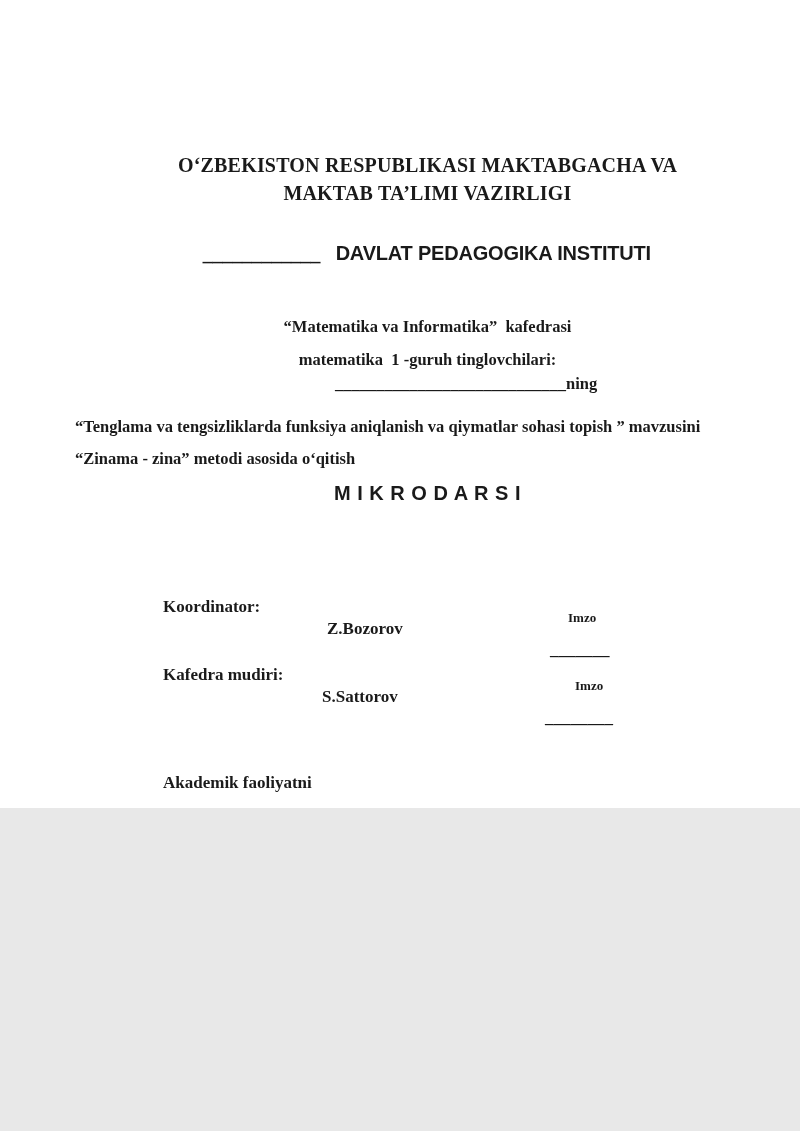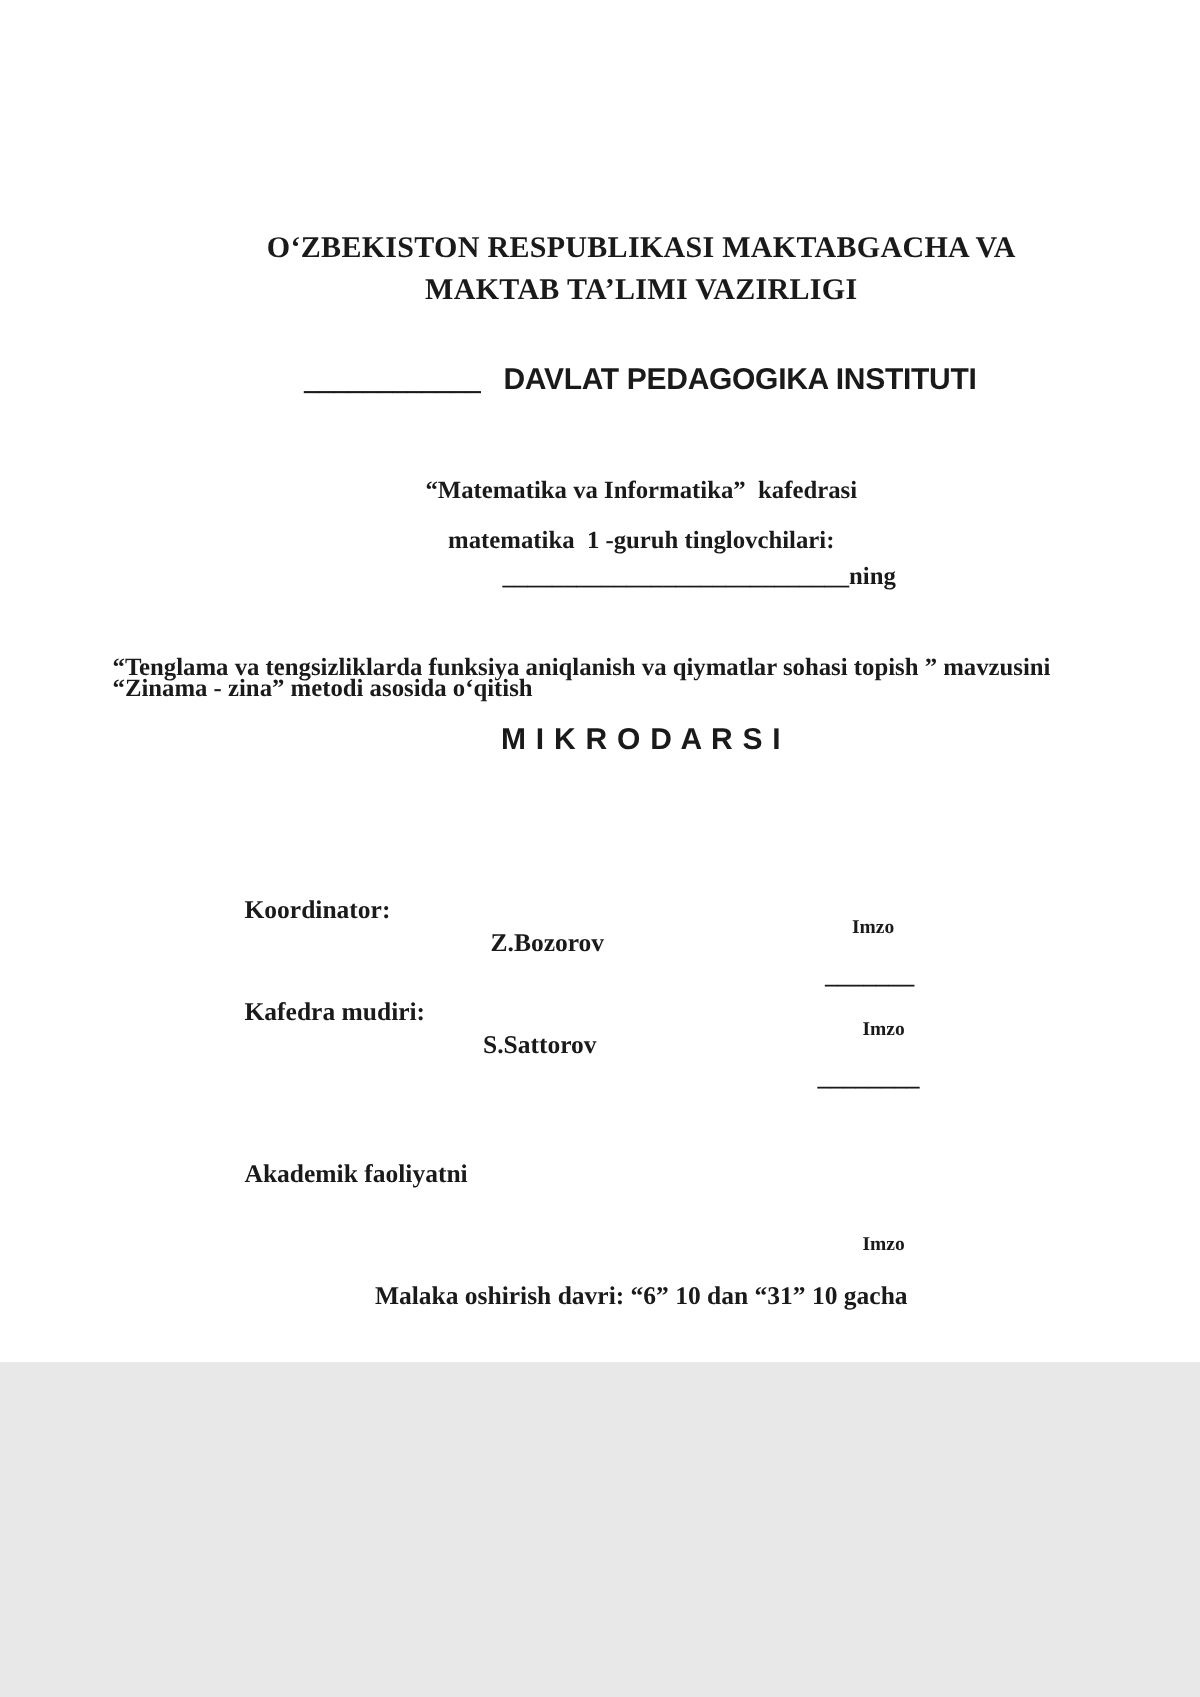--- a/index.html
+++ b/index.html
@@ -1,18 +1,18 @@
 <!DOCTYPE html>
 <html><head>
 <meta charset="utf-8">
 <style>
   html,body{margin:0;padding:0;background:#e8e8e8;}
   .page{
     position:relative;
-    width:800px;height:908px;
+    width:800px;height:808px;
     margin:0 auto;
     background:#ffffff;
     font-family:"Liberation Serif", serif;
     color:#1a1a1a;
     overflow:hidden;
   }
   
   .content{
     position:absolute;
     left:75px; top:0;
@@ -50,21 +50,21 @@
 
     <div class="line center serif-bold ministry" style="top:151px;">O‘ZBEKISTON RESPUBLIKASI MAKTABGACHA VA</div>
     <div class="line center serif-bold ministry" style="top:179px;">MAKTAB TA’LIMI VAZIRLIGI</div>
 
     <div class="line center sans-bold institute" style="top:241px;"><span class="blank serif-bold">____________</span><span>DAVLAT PEDAGOGIKA INSTITUTI</span></div>
 
     <div class="line center serif-bold kafedra-block" style="top:317px;text-align:center;">“Matematika va Informatika”  kafedrasi</div>
     <div class="line center serif-bold kafedra-block" style="top:350px;">matematika  1 -guruh tinglovchilari:</div>
     <div class="line serif-bold kafedra-block" style="top:374px; left:260px; width:auto;"><span>____________________________</span><span>ning</span></div>
 
-    <div class="line serif-bold topic" style="top:435px;">“Tenglama va tengsizliklarda funksiya aniqlanish va qiymatlar sohasi topish ” mavzusini</div>
+    <div class="line serif-bold topic" style="top:417px;">“Tenglama va tengsizliklarda funksiya aniqlanish va qiymatlar sohasi topish ” mavzusini</div>
     <div class="line serif-bold topic" style="top:449px;">“Zinama - zina” metodi asosida o‘qitish</div>
 
     <div class="line center sans-bold mikrodarsi" style="top:481px;">M I K R O D A R S I</div>
 
     <div class="line serif-bold sig" style="top:575px;">
       <span class="label">Koordinator:</span>
       <span class="name">Z.Bozorov</span>
       <span class="blank">_______</span>
     </div>
     <div class="imzo serif-bold" style="top:610px; left:493px;">Imzo</div>

